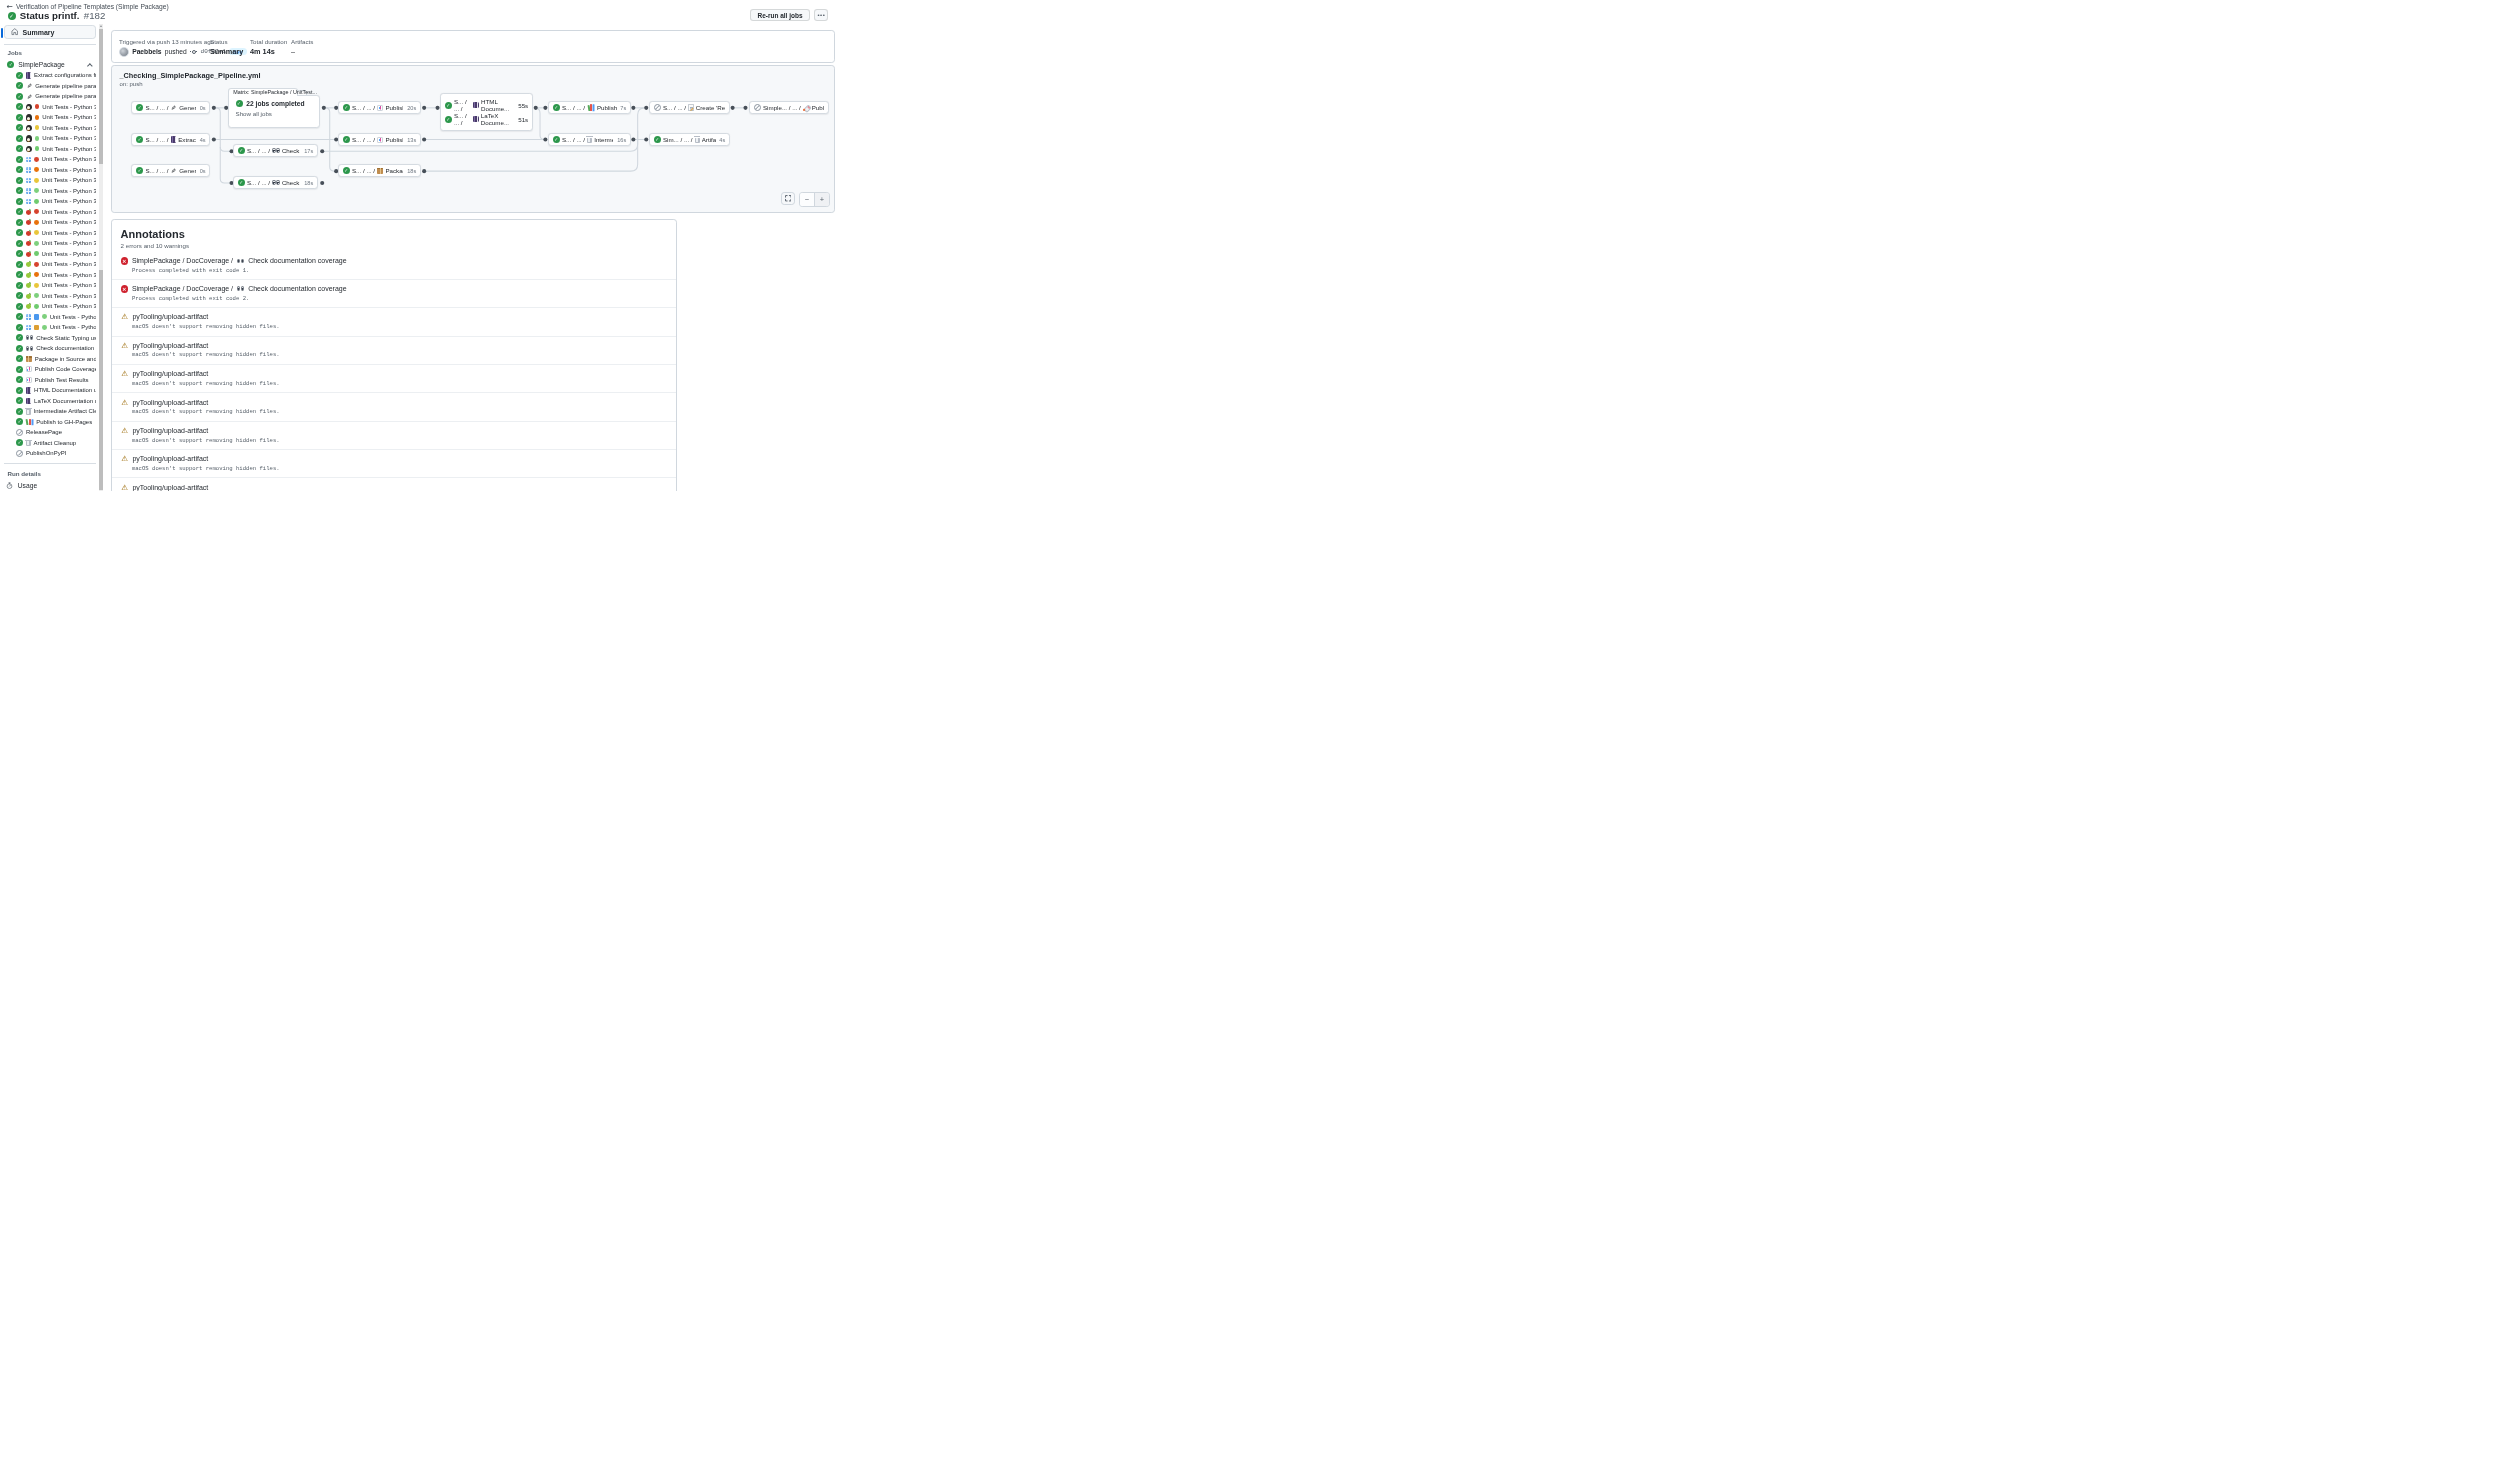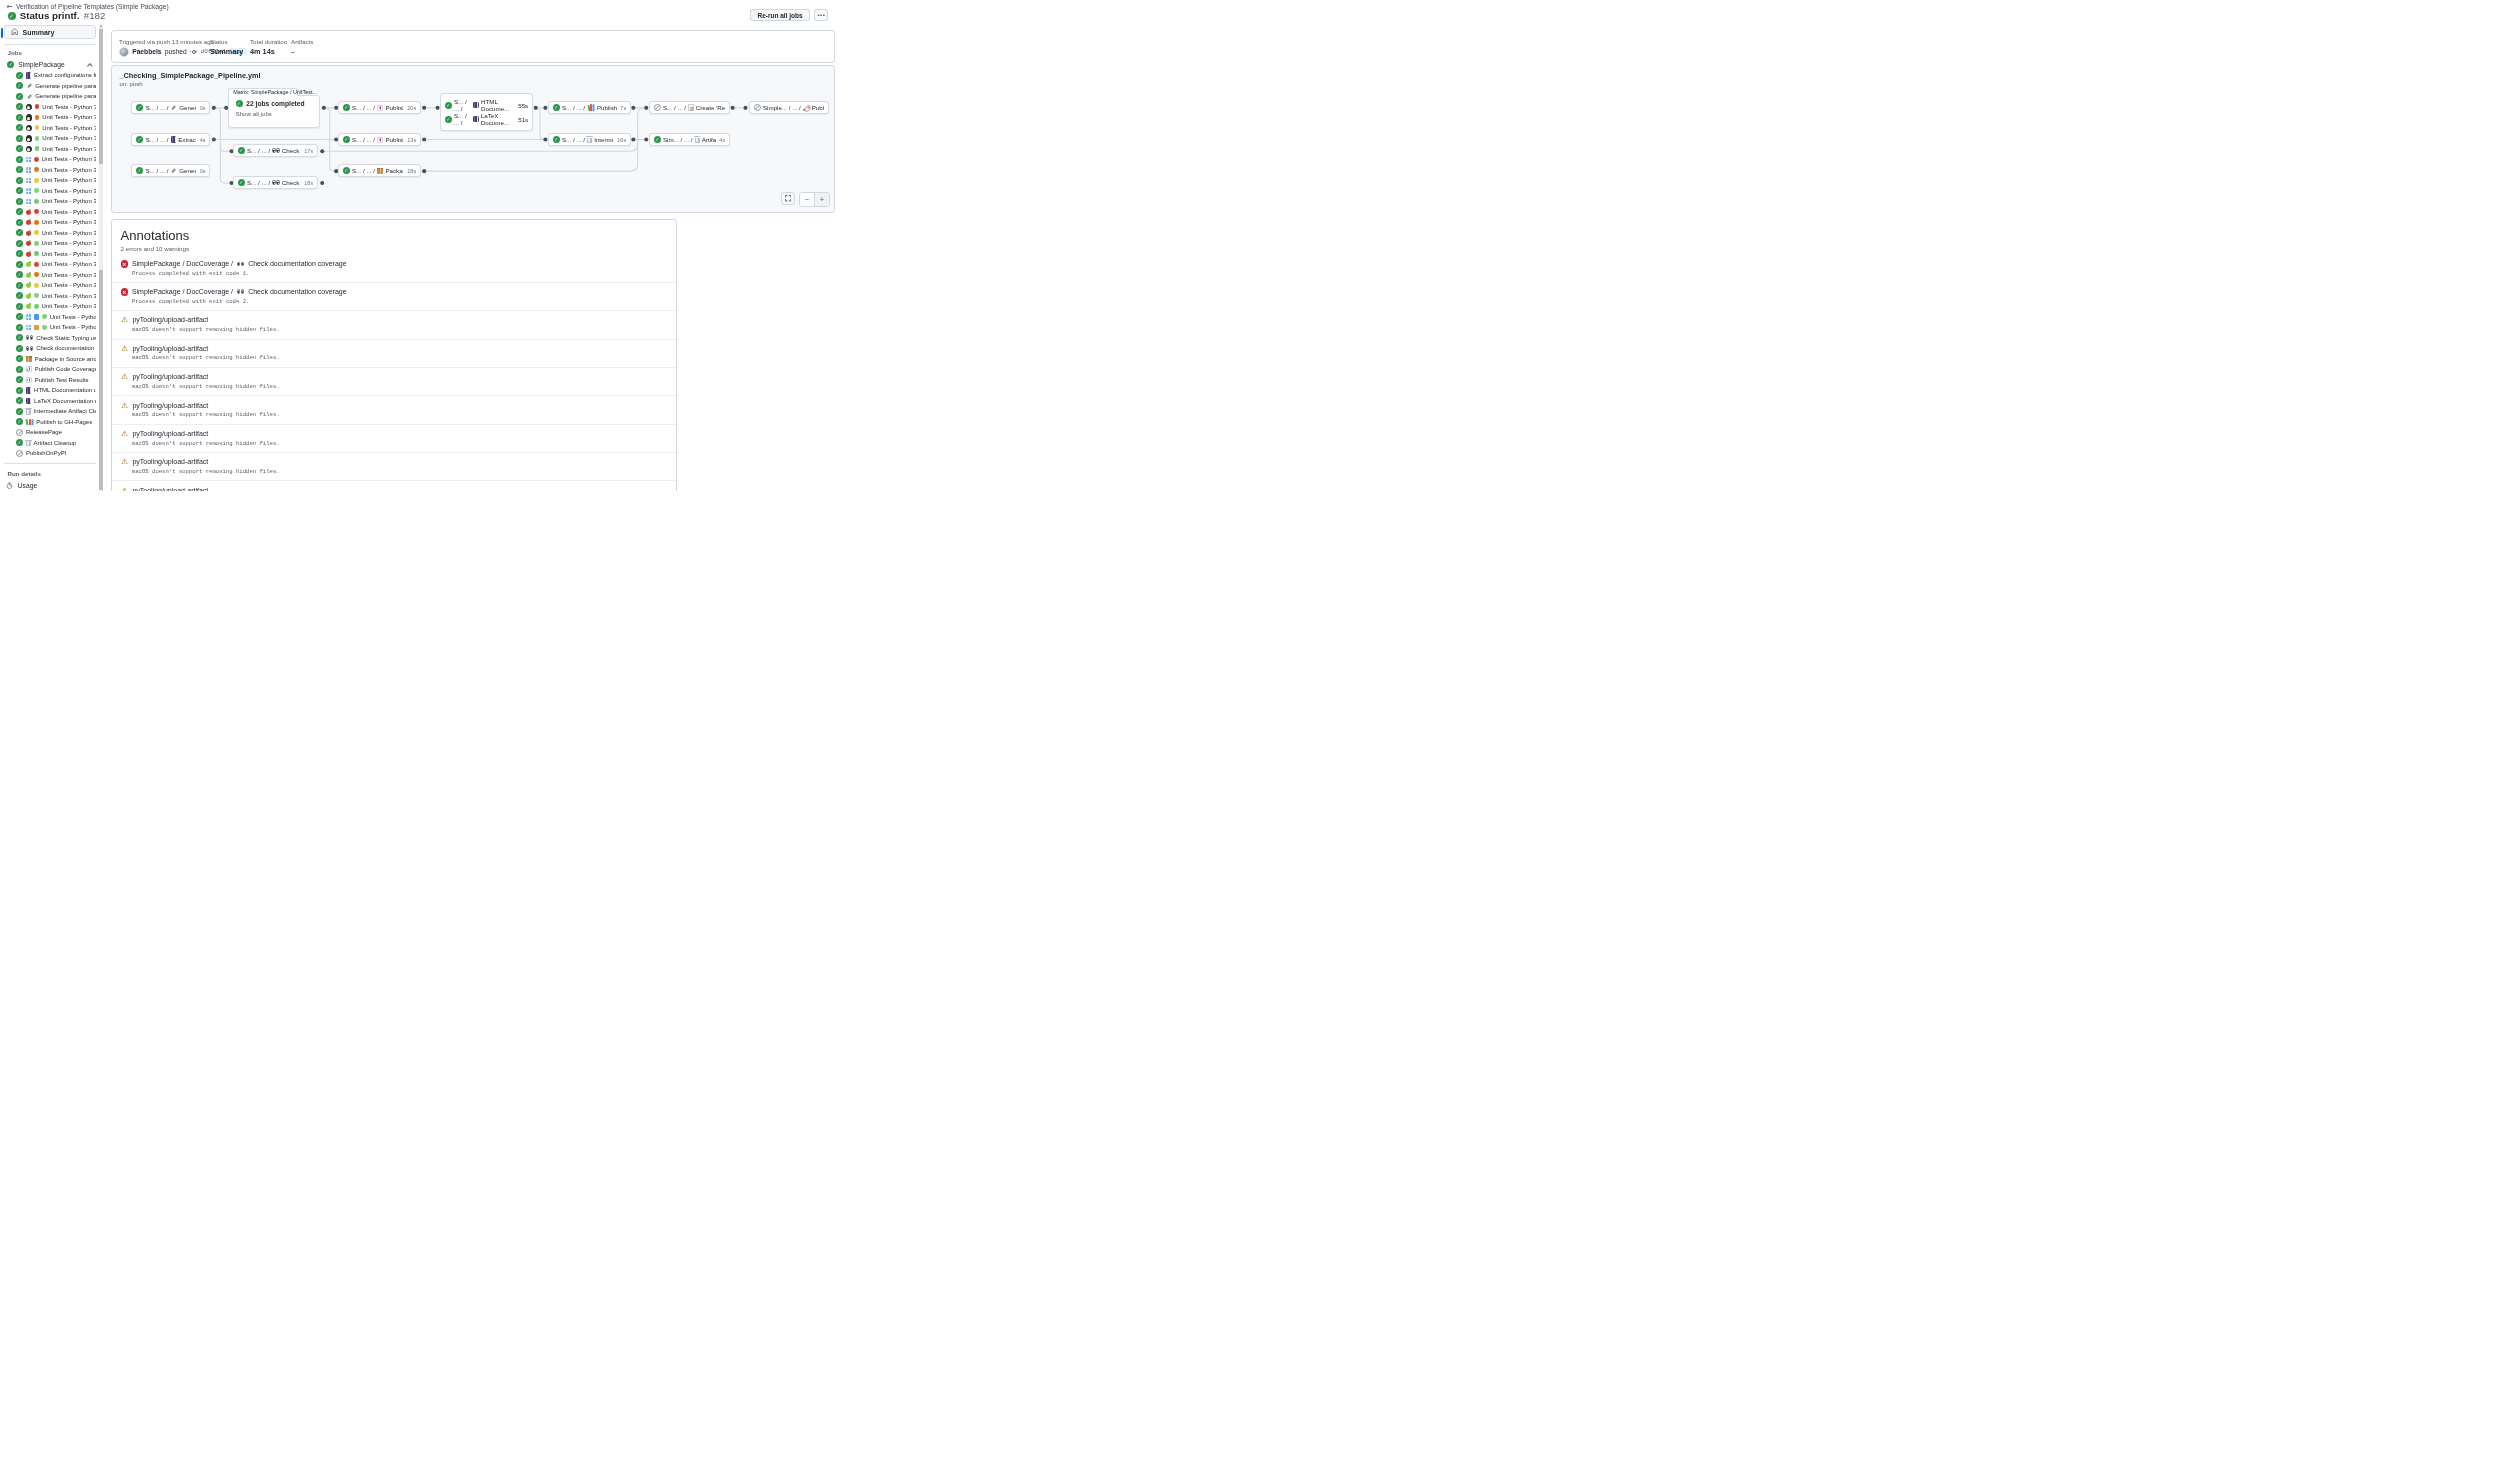--- a/index.html
+++ b/index.html
@@ -133,21 +133,21 @@
       border-radius:3.2px;box-shadow:0 0.5px 1.1px rgba(27,31,36,.07);z-index:2;box-sizing:border-box;padding:3.8px 3.8px}
   .doc-row{height:14px;display:flex;align-items:center;gap:2.2px;font-size:6.2px;cursor:pointer}
   .gctl{position:absolute;right:4.3px;bottom:4.8px;display:flex;gap:3.8px;z-index:5}
   .gbtn{width:14px;height:13.4px;display:flex;align-items:center;justify-content:center;background:#f6f8fa;
         border:0.5px solid #d0d7de;border-radius:3.2px;cursor:pointer;color:#57606a;box-sizing:border-box}
   .zoomgrp{display:flex;border:0.5px solid #d0d7de;border-radius:3.2px;overflow:hidden}
   .zbtn{width:14.5px;height:13.4px;display:flex;align-items:center;justify-content:center;font-size:7.5px;color:#57606a;cursor:pointer;box-sizing:border-box}
   .zbtn.out{background:#fcfdfe}.zbtn.in{background:#eff1f4;border-left:0.5px solid #d0d7de}
   
   .ann-head{padding:8px 8.6px 3.2px}
-  .ann-title{font-size:13px;font-weight:normal;color:#24292f}
+  .ann-title{font-size:11px;font-weight:bold;color:#24292f}
   .ann-sub{font-size:6.2px;color:#57606a;margin-top:2.2px}
   .ann-row{padding:4.8px 8.6px 5.4px}
   .ann-row + .ann-row{border-top:0.5px solid #eceff2}
   .ann-row .l1{display:flex;align-items:center;gap:3.8px;font-size:7px;color:#24292f;cursor:pointer}
   .ann-row .msg{font-family:"Liberation Mono",monospace;font-size:5.6px;color:#57606a;margin:2.2px 0 0 11.3px}
 </style>
 </head>
 <body>
 
 <div class="back-row">

